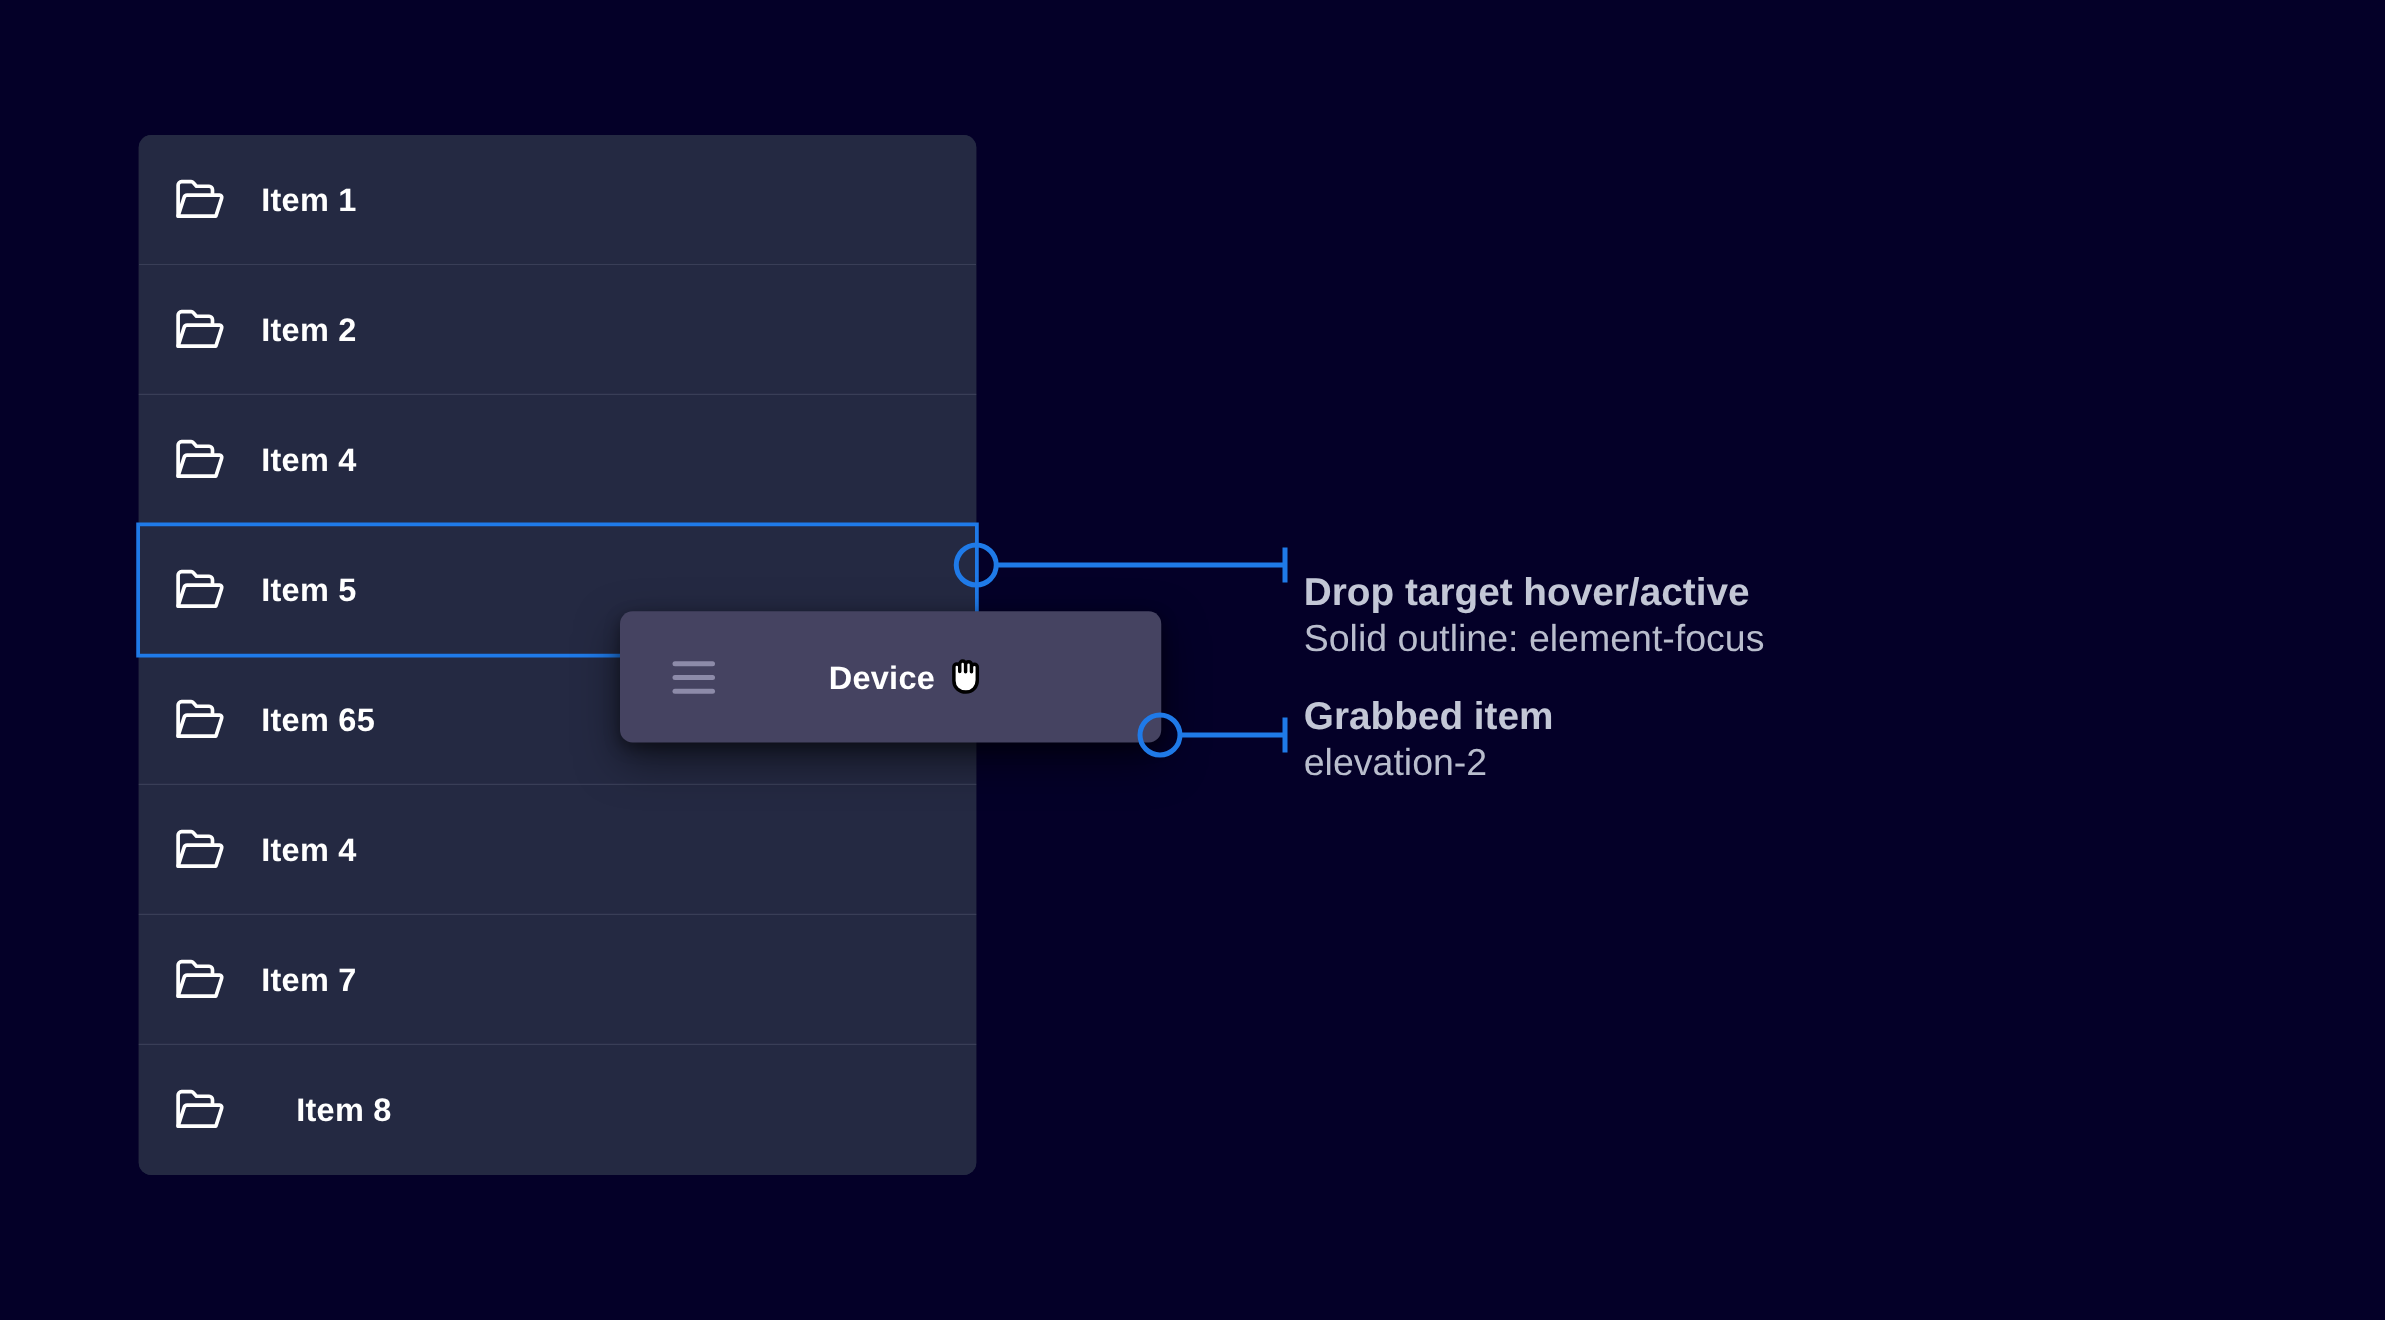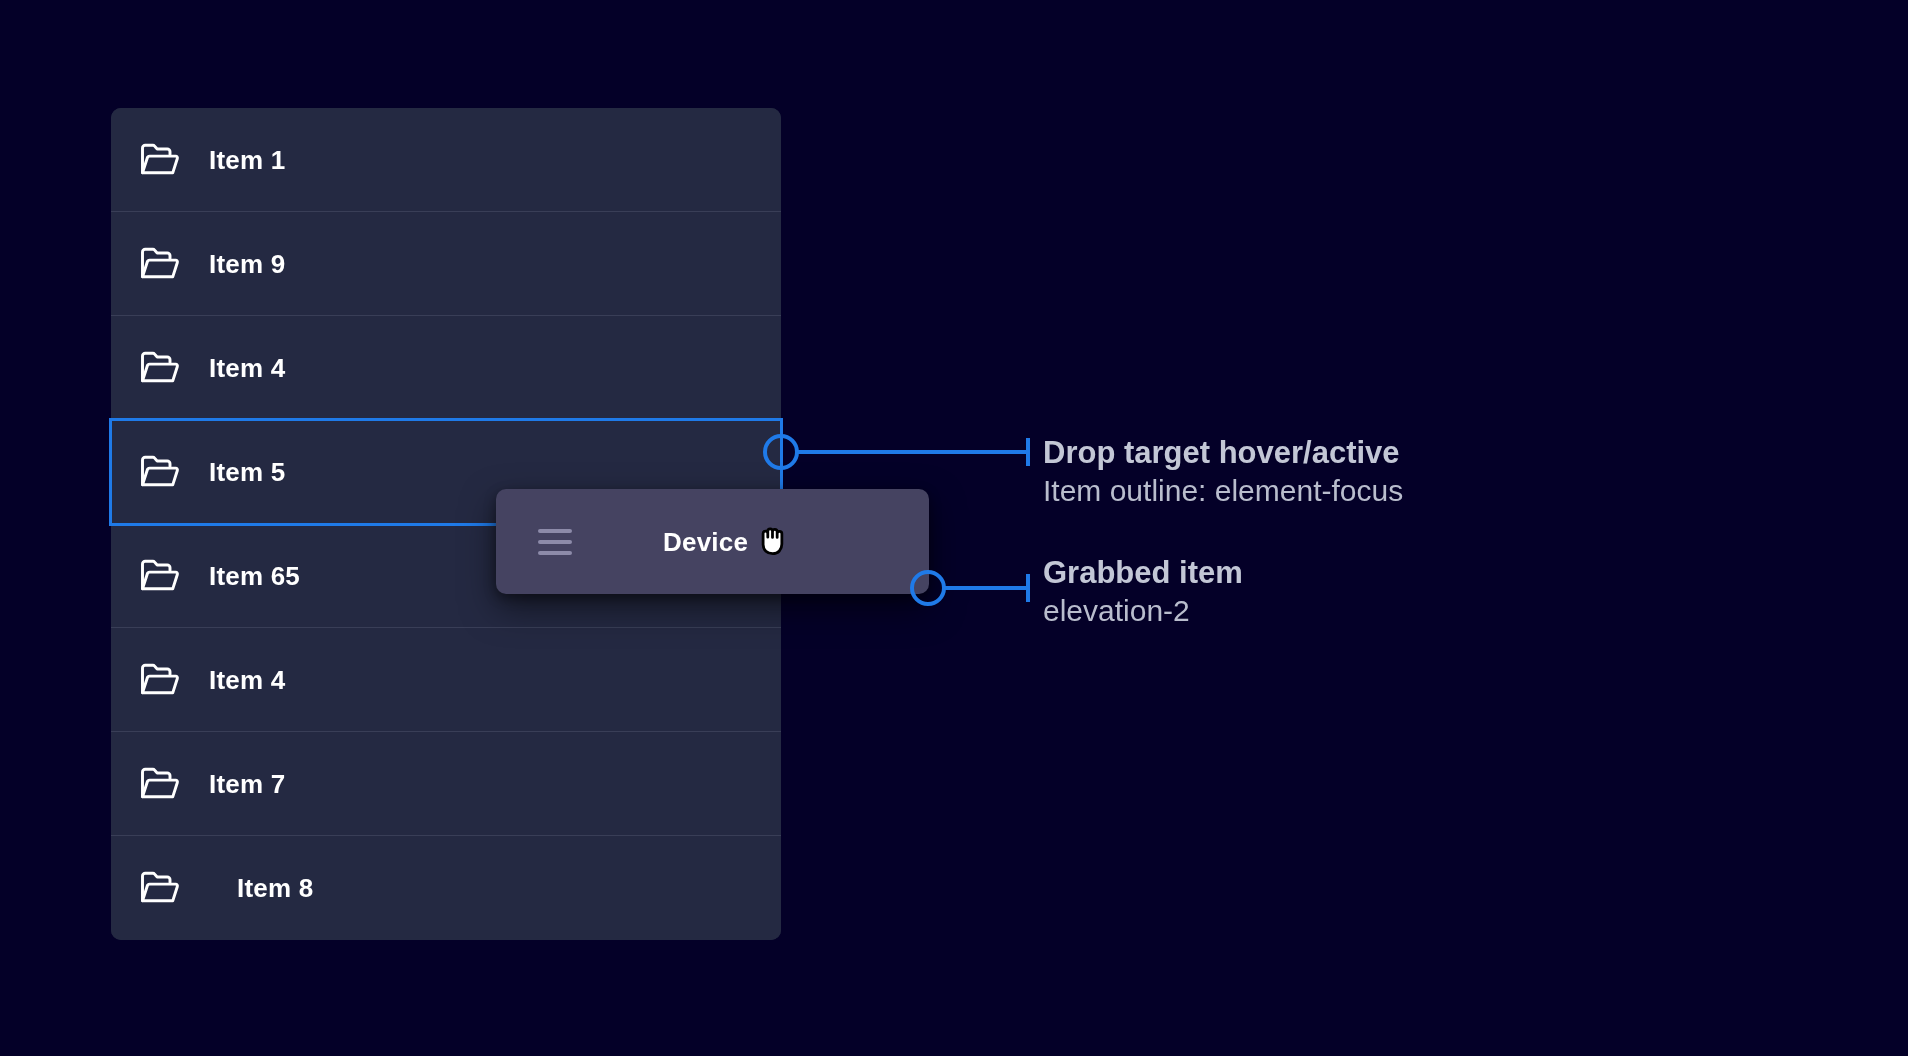--- a/index.html
+++ b/index.html
@@ -153,21 +153,21 @@
     white-space: nowrap;
   }
   .callout-sub {
     font-size: 30px;
     font-weight: 400;
     color: #b9bdcd;
     line-height: 1.28;
     white-space: nowrap;
   }
 
-  #callout-1 { left: 1043px; top: 434px; }
+  #callout-1 { left: 1043px; top: 455px; }
   #callout-2 { left: 1043px; top: 554px; }
 </style>
 </head>
 <body>
 
 <div id="stage">
 
   <div class="list-panel">
 
     <div class="list-row">
@@ -180,21 +180,21 @@
       <span class="row-label">Item 1</span>
     </div>
 
     <div class="list-row">
       <span class="folder-icon">
         <svg viewBox="0 0 24 24" fill="none" stroke="#ffffff" stroke-width="1.6" stroke-linecap="round" stroke-linejoin="round">
           <path d="M3 19V5.5A1.5 1.5 0 0 1 4.5 4h4.2a1.2 1.2 0 0 1 .9.42L11 6h5.5A1.5 1.5 0 0 1 18 7.5V9"></path>
           <path d="M3 19l2.6-8.1A1.4 1.4 0 0 1 6.95 9.9H21.1a.95.95 0 0 1 .9 1.26L19.5 19z"></path>
         </svg>
       </span>
-      <span class="row-label">Item 9</span>
+      <span class="row-label">Item 2</span>
     </div>
 
     <div class="list-row">
       <span class="folder-icon">
         <svg viewBox="0 0 24 24" fill="none" stroke="#ffffff" stroke-width="1.6" stroke-linecap="round" stroke-linejoin="round">
           <path d="M3 19V5.5A1.5 1.5 0 0 1 4.5 4h4.2a1.2 1.2 0 0 1 .9.42L11 6h5.5A1.5 1.5 0 0 1 18 7.5V9"></path>
           <path d="M3 19l2.6-8.1A1.4 1.4 0 0 1 6.95 9.9H21.1a.95.95 0 0 1 .9 1.26L19.5 19z"></path>
         </svg>
       </span>
       <span class="row-label">Item 4</span>
@@ -280,21 +280,21 @@
       <line x1="1028" y1="438" x2="1028" y2="466"></line>
 
       <circle cx="928" cy="588" r="16"></circle>
       <line x1="944" y1="588" x2="1028" y2="588"></line>
       <line x1="1028" y1="574" x2="1028" y2="602"></line>
     </g>
   </svg>
 
   <div class="callout-text" id="callout-1">
     <div class="callout-title">Drop target hover/active</div>
-    <div class="callout-sub">Item outline: element-focus</div>
+    <div class="callout-sub">Solid outline: element-focus</div>
   </div>
 
   <div class="callout-text" id="callout-2">
     <div class="callout-title">Grabbed item</div>
     <div class="callout-sub">elevation-2</div>
   </div>
 
 </div>
 
 </body></html>

